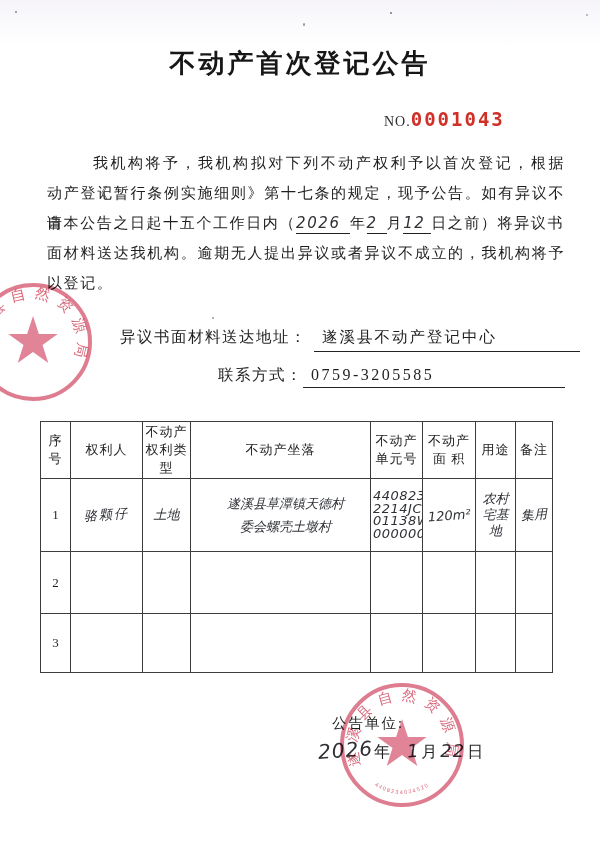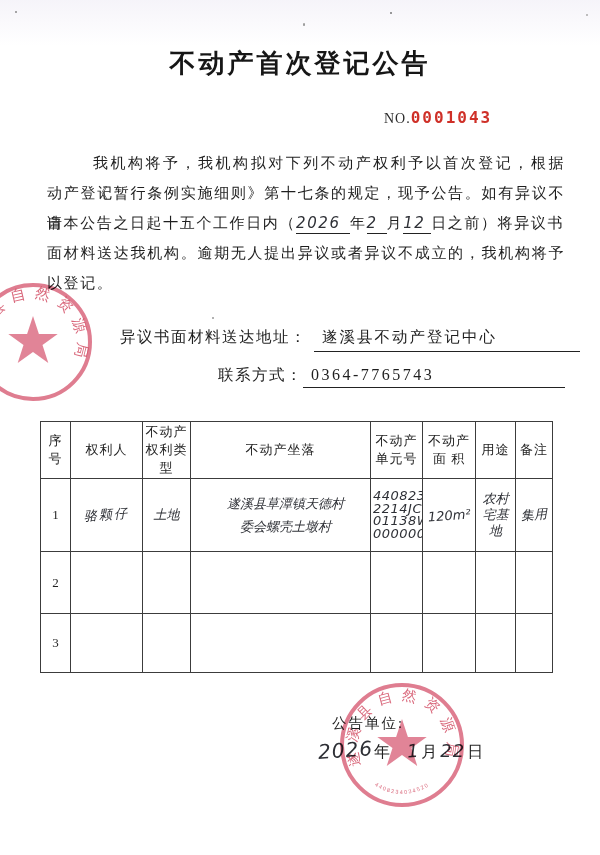--- a/index.html
+++ b/index.html
@@ -17,21 +17,21 @@
     pointer-events:none;
   }
   .title{
     position:absolute; left:0; top:46px; width:100%; text-align:center;
     font-family:"Liberation Sans","DejaVu Sans",sans-serif;
     font-size:26px; font-weight:700; letter-spacing:3px; color:#161616;
   }
   .no-line{ position:absolute; left:384px; top:108px; white-space:nowrap; }
   .no-label{ font-size:14px; color:#2a2a2a; letter-spacing:1px; }
   .no-value{
-    font-family:"DejaVu Sans Mono",monospace; font-size:16px; font-weight:700;
+    font-family:"DejaVu Sans Mono",monospace; font-size:19px; font-weight:700;
     color:#cf3028; letter-spacing:2px;
   }
   .para{ position:absolute; left:47px; top:148px; width:518px; }
   .pline{
     height:30px; line-height:30px; font-size:15px; letter-spacing:1.6px;
     text-align:justify; text-align-last:justify; word-break:break-all;
   }
   .pline.indent{ padding-left:46px; }
   .pline.natural{ text-align:left; text-align-last:left; white-space:nowrap; }
   .blank{
@@ -97,21 +97,21 @@
     </div>
     <div class="pline">面材料送达我机构。逾期无人提出异议或者异议不成立的，我机构将予</div>
     <div class="pline natural">以登记。</div>
   </div>
 
   <div class="addr-line">
     <span>异议书面材料送达地址：</span><span class="uline addr">遂溪县不动产登记中心</span>
   </div>
 
   <div class="contact-line">
-    <span>联系方式：</span><span class="uline phone">0364-7765743</span>
+    <span>联系方式：</span><span class="uline phone">0759-3205585</span>
   </div>
 
   <table class="reg">
     <colgroup>
       <col style="width:30px">
         <col style="width:72px">
         <col style="width:48px">
         <col style="width:180px">
       <col style="width:52px">
         <col style="width:53px">

